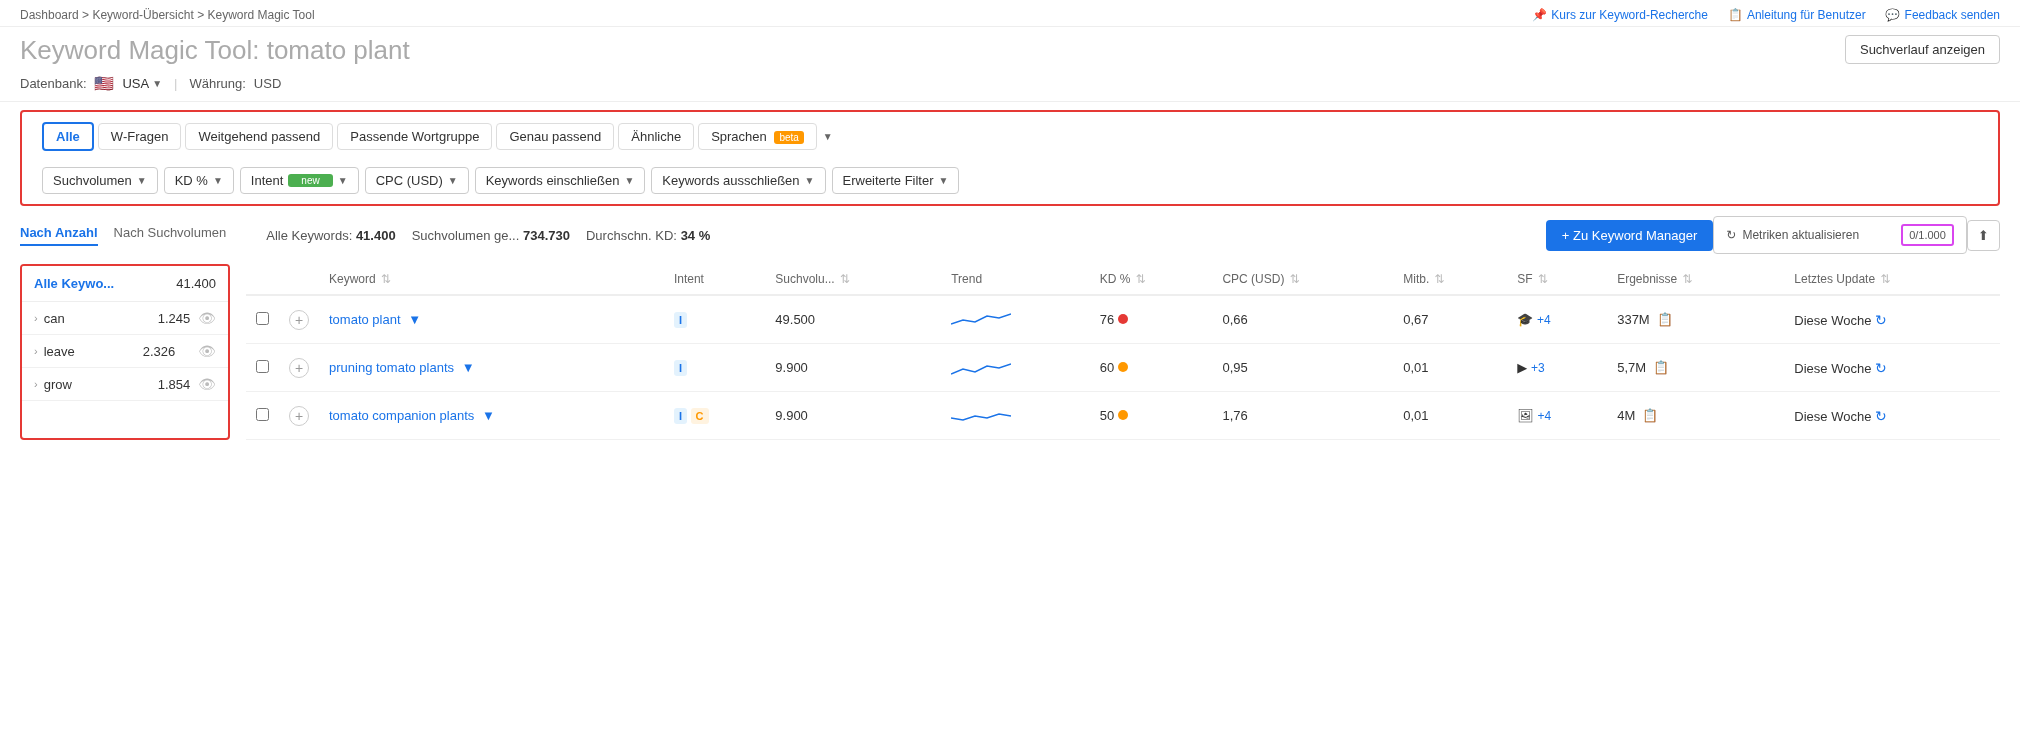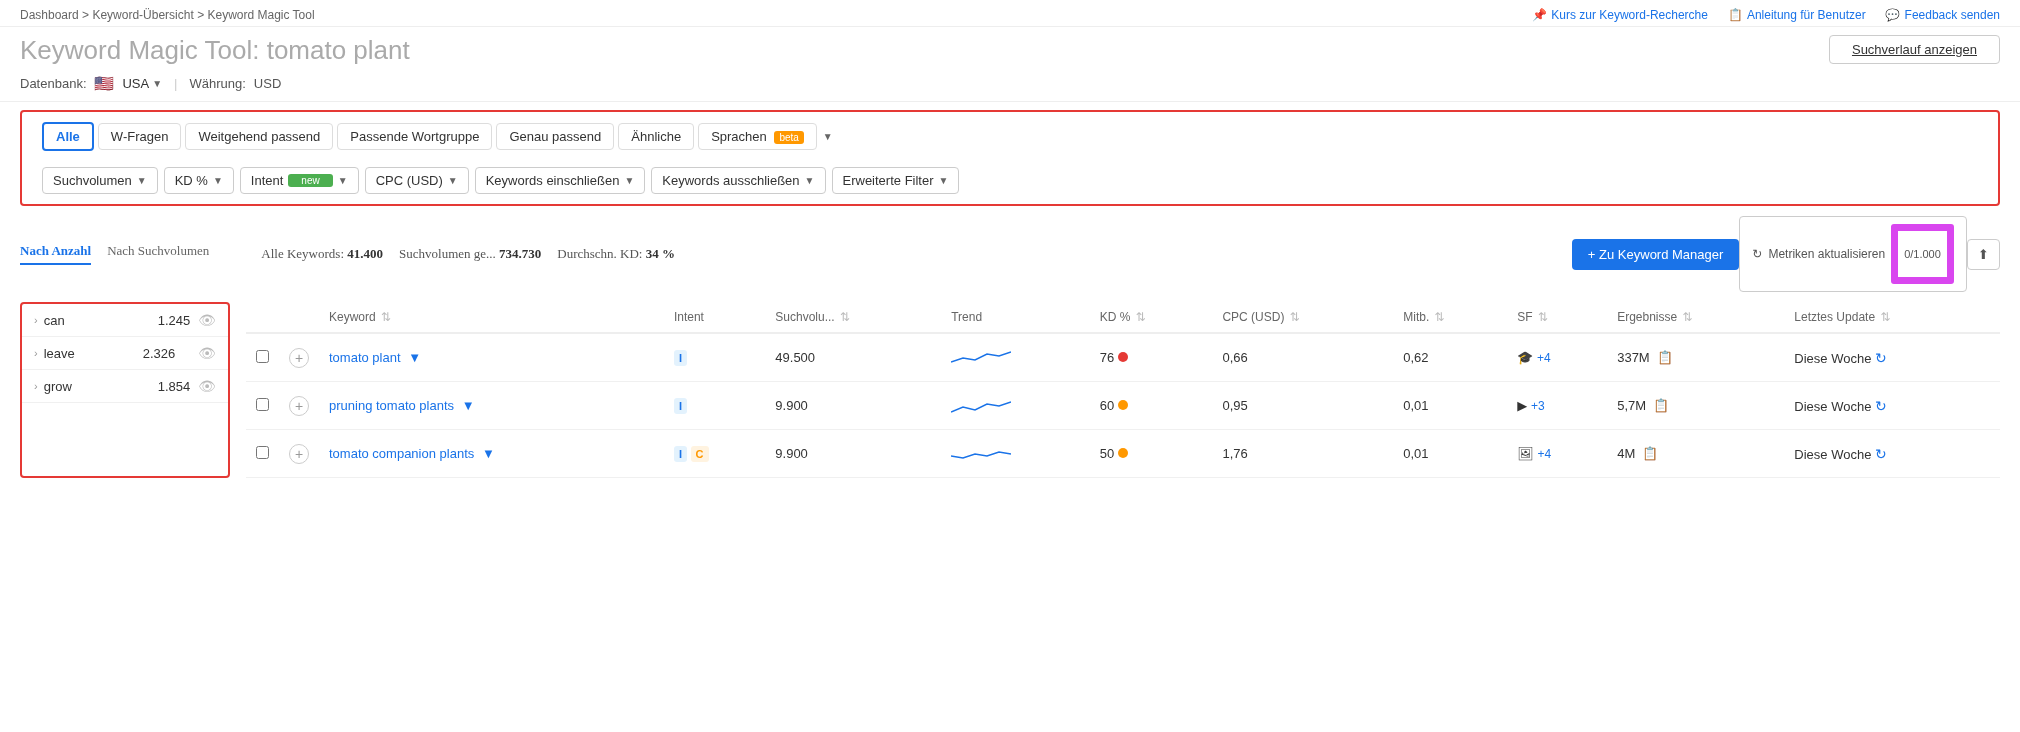--- a/index.html
+++ b/index.html
@@ -8,21 +8,21 @@
     .top-bar { display: flex; justify-content: space-between; align-items: center; padding: 8px 20px 4px; border-bottom: 1px solid #eee; }
     .breadcrumb { font-size: 12px; color: #666; }
     .breadcrumb span { color: #666; }
     .breadcrumb a { color: #666; text-decoration: none; }
     .top-links { display: flex; gap: 20px; font-size: 12px; }
     .top-links a { color: #1a73e8; text-decoration: none; display: flex; align-items: center; gap: 4px; }
 
     .header { padding: 8px 20px 4px; display: flex; justify-content: space-between; align-items: flex-start; }
     .page-title { font-size: 26px; font-weight: 700; color: #333; }
     .page-title span { color: #aaa; font-weight: 400; }
-    .history-btn { border: 1px solid #ccc; background: #fff; padding: 6px 22px; border-radius: 4px; font-size: 13px; cursor: pointer; color: #333; text-decoration: underline; }
+    .history-btn { border: 1px solid #ccc; background: #fff; padding: 6px 14px; border-radius: 4px; font-size: 13px; cursor: pointer; color: #333; }
 
     .db-bar { padding: 4px 20px 8px; display: flex; align-items: center; gap: 8px; font-size: 13px; color: #555; border-bottom: 1px solid #eee; }
     .flag { font-size: 16px; }
     .dropdown-sm { display: flex; align-items: center; gap: 3px; cursor: pointer; color: #333; font-weight: 500; }
     .chevron { font-size: 10px; color: #666; }
     .separator { color: #ccc; margin: 0 4px; }
 
     .tabs-section { padding: 10px 20px 0; border: 2px solid #e53935; border-radius: 4px; margin: 8px 20px 0; }
     .tabs-row { display: flex; align-items: center; gap: 4px; padding-bottom: 8px; }
     .tab-btn { padding: 5px 12px; border-radius: 4px; border: 1px solid #ddd; background: #fff; cursor: pointer; font-size: 13px; color: #333; }
@@ -157,21 +157,21 @@
     <button class="filter-btn">
       Keywords ausschließen <span class="chevron">▼</span>
     </button>
     <button class="filter-btn">
       Erweiterte Filter <span class="chevron">▼</span>
     </button>
   </div>
 </div>
 
 <div class="stats-bar">
-  <div style="display:flex; align-items:center; gap:32px;font-family:Liberation Serif, serif;">
+  <div style="display:flex; align-items:center; gap:20px;">
     <div class="view-tabs">
       <span class="view-tab active">Nach Anzahl</span>
       <span class="view-tab">Nach Suchvolumen</span>
     </div>
     <div class="stats-info">
       <span>
         <span>Alle Keywords:</span>
         <strong>41.400</strong>
       </span>
       <span>
@@ -184,31 +184,35 @@
       </span>
     </div>
   </div>
   <div class="stats-right">
     <button class="add-btn">
       <span>+ Zu Keyword Manager</span>
     </button>
     <button class="update-btn">
       <span>↻</span>
       <span>Metriken aktualisieren</span>
-      <span style="border:7px solid #d946ef; padding:17px 6px; border-radius:3px; font-size:11px;">0/1.000</span>
+      <span style="border:2px solid #d946ef; padding:3px 6px; border-radius:3px; font-size:11px;margin-left:36px;">0/1.000</span>
     </button>
     <button class="export-btn">
       <span>⬆</span>
     </button>
   </div>
 </div>
 
 <div class="main-content">
 
   <div class="sidebar">
+    <div class="sidebar-header">
+      <span class="sidebar-header-title">Alle Keywo...</span>
+      <span class="sidebar-header-count">41.400</span>
+    </div>
     <div class="sidebar-item">
       <div class="sidebar-item-left">
         <span class="sidebar-chevron">›</span>
         <span class="sidebar-label">can</span>
       </div>
       <div style="display:flex;align-items:center;gap:8px;">
         <span class="sidebar-count">1.245</span>
         <span class="eye-icon">👁</span>
       </div>
     </div>
@@ -270,21 +274,21 @@
           <td>
             <svg class="trend-line" viewBox="0 0 60 24">
               <polyline points="0,18 12,14 24,16 36,10 48,12 60,8" fill="none" stroke="#1a73e8" stroke-width="1.5"></polyline>
             </svg>
           </td>
           <td>
             <span>76</span>
             <span class="dot-red"></span>
           </td>
           <td>0,66</td>
-          <td>0,62</td>
+          <td>0,67</td>
           <td>
             <span>🎓</span>
             <span class="sf-plus">+4</span>
           </td>
           <td>
             <span>337M</span>
             <span style="color:#aaa;margin-left:4px;">📋</span>
           </td>
           <td>
             <span>Diese Woche</span>

